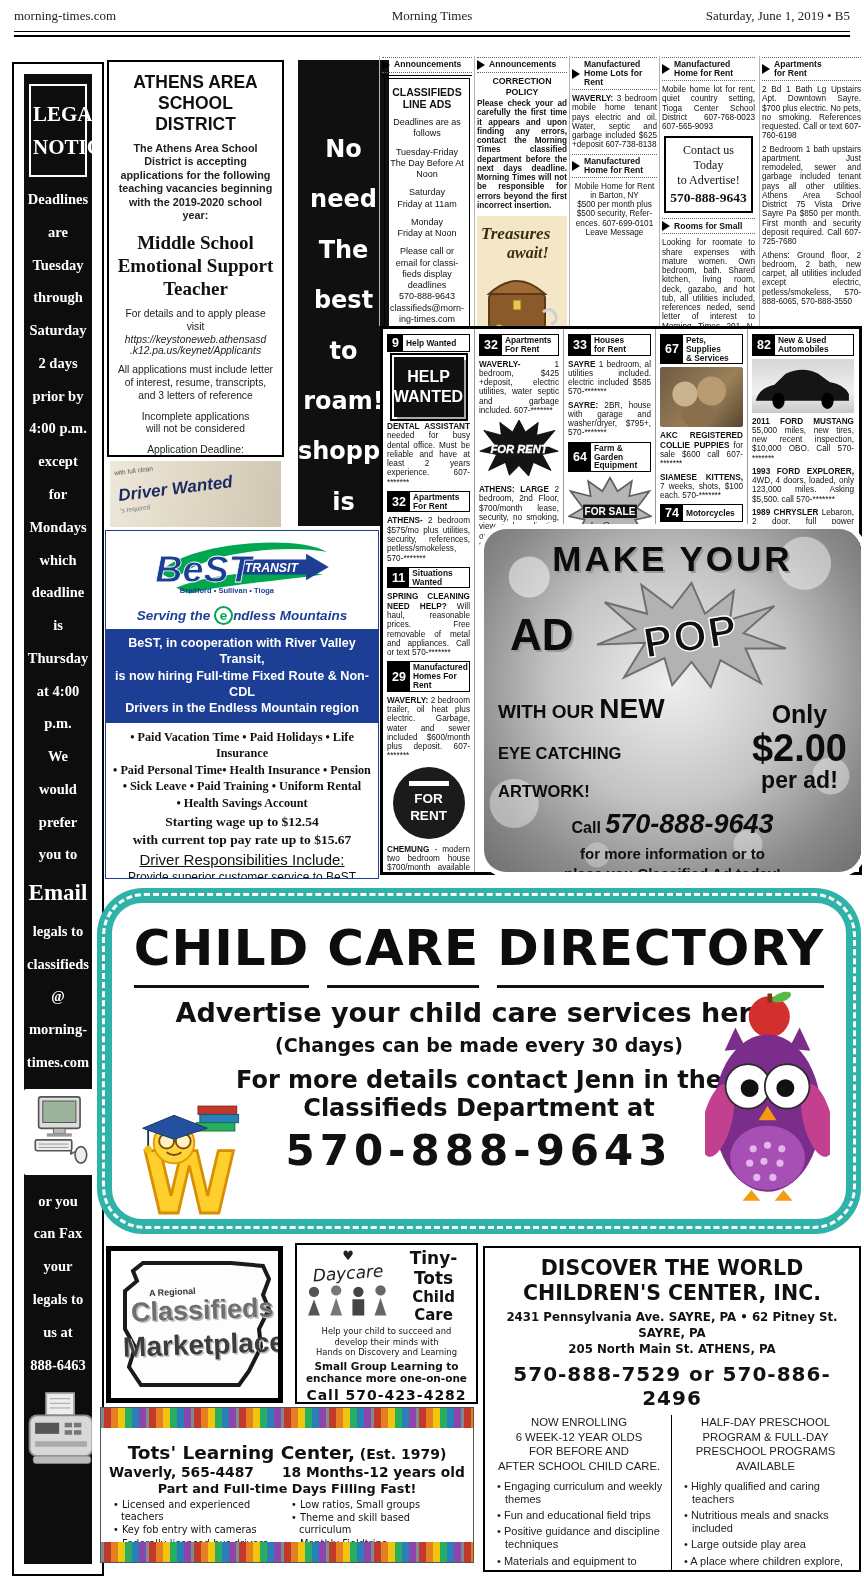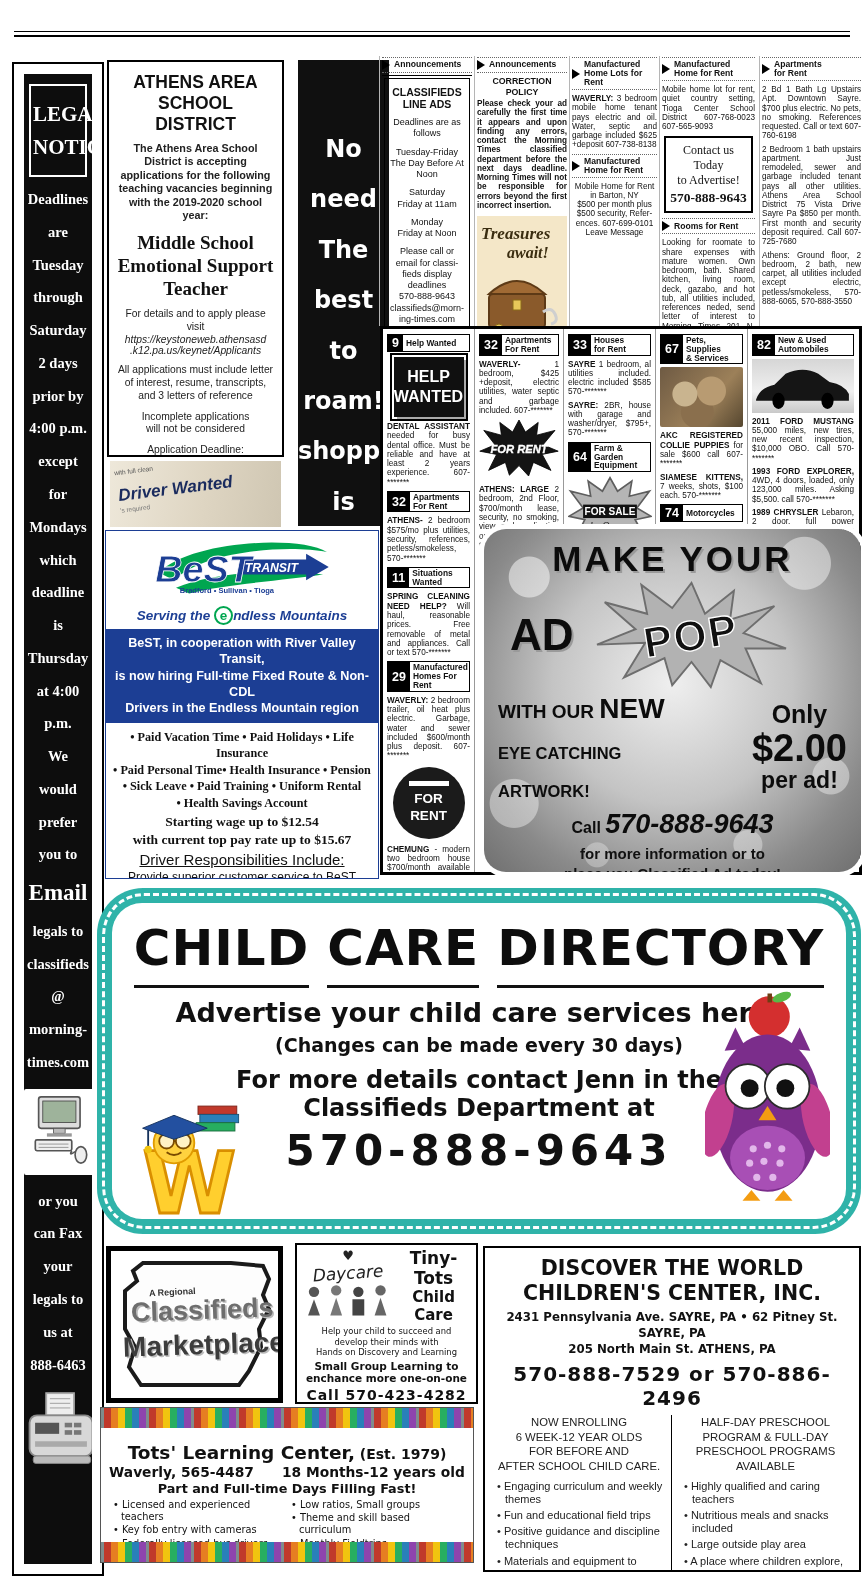--- a/index.html
+++ b/index.html
@@ -219,20 +219,25 @@
   .tlc .cols{display:flex;text-align:left;margin-top:2px}
   .tlc .c{width:50%}
   .tlc .bi{font-size:9.8px;line-height:1.25;margin:1px 0;padding-left:12px;text-indent:-8px}
   .tlc .bi::before{content:"•  "}
 </style>
 </head>
 <body>
 
 <div class="page">
 
+  <div class="hdr">
+    <span class="hl">morning-times.com</span>
+    <span class="hc">Morning Times</span>
+    <span class="hr">Saturday, June 1, 2019 • B5</span>
+  </div>
   <div class="hdr-rule"></div>
 
   <div class="rail">
     <div class="rail-in">
       <div class="rail-title pre">LEGAL
 NOTICE</div>
       <div>
 
       <div class="rail-line">Deadlines</div>
           <div class="rail-line">are</div>
@@ -424,21 +429,21 @@
 Home for Rent</span>
     </div>
     <p class="ad">Mobile home lot for rent, quiet country setting, Tioga Center School District 607-768-0023  607-565-9093</p>
     <div class="advbox">
       <div class="l1">Contact us Today</div>
       <div class="l2">to Advertise!</div>
       <div class="ph">570-888-9643</div>
     </div>
     <div class="dhead">
       <span class="tri"></span>
-      <span>Rooms for Rent</span>
+      <span>Rooms for Small</span>
     </div>
     <p class="ad">Looking for roomate to share expenses with mature women. Own bedroom, bath. Shared kitchen, living room, deck, gazabo, and hot tub, all utilities included, references neded, send letter of interest to Morning Times 201 N. Lehigh Ave., Box 601 Sayre PA 18840</p>
   </div>
 
   <div class="topcol" style="left:762px;width:99px">
     <div class="dhead">
       <span class="tri"></span>
       <span class="pre">Apartments
 for Rent</span>
     </div>

